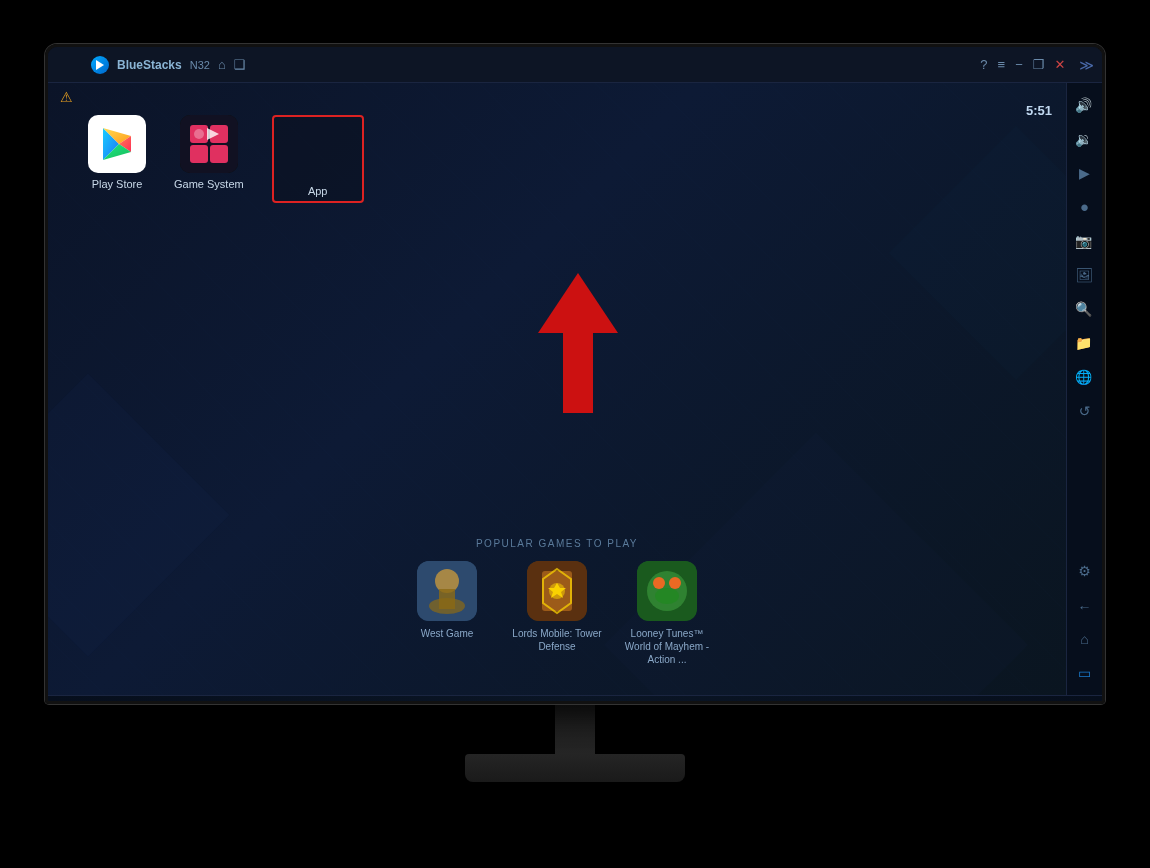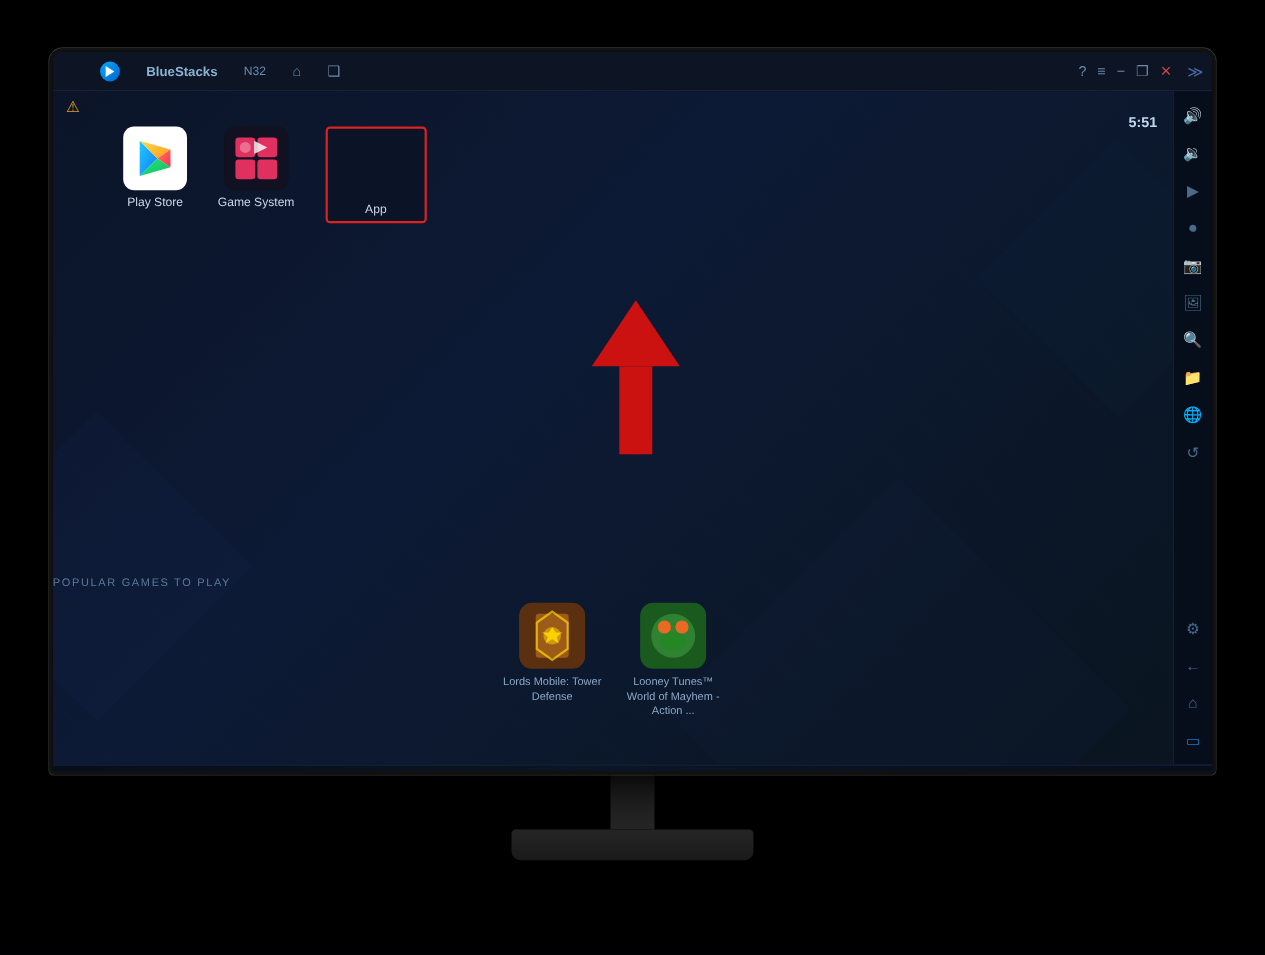--- a/index.html
+++ b/index.html
@@ -48,21 +48,21 @@
       background: #0d1525;
       display: flex;
       align-items: center;
       padding: 0 8px;
       border-bottom: 1px solid #1a2540;
       flex-shrink: 0;
     }
     .title-bar-left {
       display: flex;
       align-items: center;
-      gap: 24px;
+      gap: 8px;
       padding-left: 35px;
     }
     .bs-logo {
       width: 18px;
       height: 18px;
       background: linear-gradient(135deg, #00aaff, #0066cc);
       border-radius: 50%;
       display: flex;
       align-items: center;
       justify-content: center;
@@ -210,25 +210,26 @@
     }
     .arrow-body {
       width: 30px;
       height: 80px;
       background: #cc1111;
     }
 
     
     .popular-section {
       position: absolute;
-      bottom: 42px;
+      bottom: 29px;
       left: 0;
       right: 0;
       display: flex;
       flex-direction: column;
+      align-items: center;
       z-index: 2;
       margin-top: 10px;
     }
     .popular-label {
       color: #5a7a9a;
       font-size: 10px;
       letter-spacing: 1.5px;
       text-transform: uppercase;
       margin-bottom: 12px;
     }
@@ -339,21 +340,21 @@
       position: absolute;
       top: 32px;
       left: 0;
       right: 0;
       z-index: 2;
     }
 
     .app-row {
       display: flex;
       gap: 28px;
-      padding: 0 64px;
+      padding: 0 40px;
     }
 
     .highlighted-frame {
       border: 2.5px solid #dd2222;
       border-radius: 4px;
       width: 92px;
       height: 88px;
       display: flex;
       flex-direction: column;
       align-items: center;
@@ -518,20 +519,31 @@
 
             <div class="red-arrow-container">
               <div class="arrow-head"></div>
               <div class="arrow-body"></div>
             </div>
 
             <div class="popular-section">
               <span class="popular-label">POPULAR GAMES TO PLAY</span>
               <div class="games-row">
 
+                <div class="game-item">
+                  <div class="game-icon game-icon-west">
+                    <svg width="60" height="60" viewBox="0 0 60 60">
+                      <rect width="60" height="60" fill="#2d4a6e" rx="10"></rect>
+                      <circle cx="30" cy="20" r="12" fill="#c4963c" opacity="0.8"></circle>
+                      <ellipse cx="30" cy="45" rx="18" ry="8" fill="#8b6914" opacity="0.7"></ellipse>
+                      <rect x="22" y="28" width="16" height="20" fill="#8b6914" opacity="0.8"></rect>
+                    </svg>
+                  </div>
+                  <span class="game-label">West Game</span>
+                </div>
 
 
                 <div class="game-item">
                   <div class="game-icon game-icon-lords">
                     <svg width="60" height="60" viewBox="0 0 60 60">
                       <rect width="60" height="60" fill="#5a3010" rx="10"></rect>
                       <rect x="15" y="10" width="30" height="40" fill="#c87820" opacity="0.6" rx="3"></rect>
                       <polygon points="30,8 44,18 44,42 30,52 16,42 16,18" fill="none" stroke="#ffd700" stroke-width="2" opacity="0.7"></polygon>
                       <circle cx="30" cy="30" r="8" fill="#ffd700" opacity="0.5"></circle>
                       <polygon points="30,22 33,27 39,27 34,31 36,37 30,33 24,37 26,31 21,27 27,27" fill="#ffd700" opacity="0.9"></polygon>

